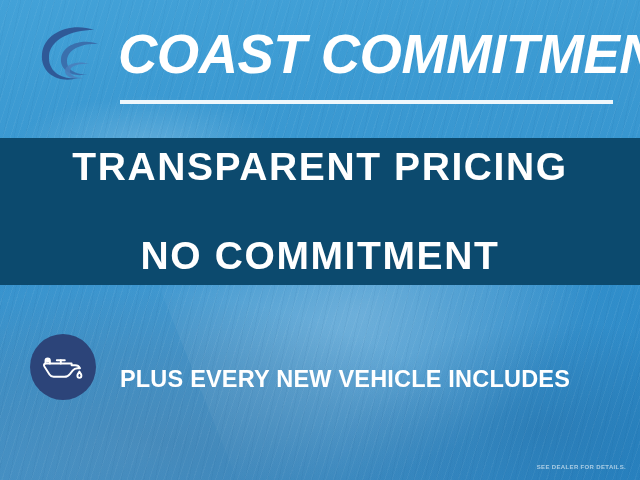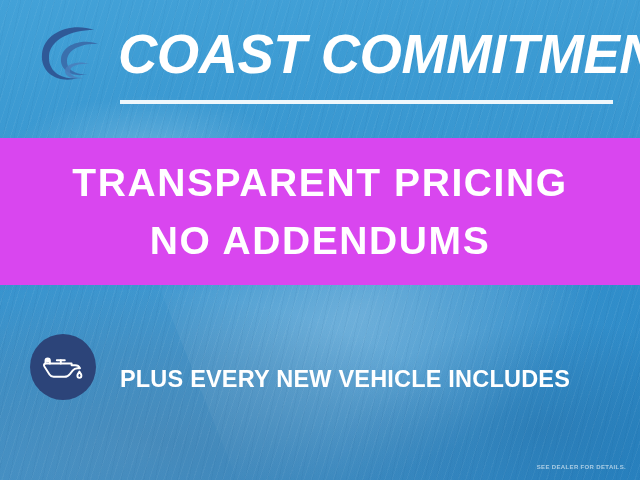--- a/index.html
+++ b/index.html
@@ -165,25 +165,25 @@
     background: #eef7fc;
   }
 
   
   .claim-band {
     position: absolute;
     left: 0;
     top: 138px;
     width: 640px;
     height: 147px;
-    background: #d946ef;
+    background: #0c4a6e;
     display: flex;
     flex-direction: column;
     align-items: center;
-    justify-content: center;
+    justify-content: space-between;
   }
   .claim-line {
     color: #ffffff;
     font-family: "Liberation Sans", sans-serif;
     font-weight: 700;
     font-size: 39px;
     letter-spacing: 1.6px;
     line-height: 58px;
     white-space: nowrap;
   }
@@ -261,21 +261,21 @@
       </svg>
     </div>
 
     <div class="brand-title">COAST COMMITMENT</div>
 
     <div class="brand-divider"></div>
   </div>
 
   <div class="claim-band">
     <div class="claim-line">TRANSPARENT PRICING</div>
-    <div class="claim-line">NO ADDENDUMS</div>
+    <div class="claim-line">NO COMMITMENT</div>
   </div>
 
   <div class="perk-row">
 
     <div class="perk-icon">
       <svg width="44" height="34" viewBox="0 0 44 34">
         <g fill="none" stroke="#ffffff" stroke-width="1.9" stroke-linecap="round" stroke-linejoin="round">
           <path d="M4.5 13.5 C3 13.5 2.5 15 3.4 16.4 L8.5 24.6 C9.4 26 11 26.8 12.6 26.8
                    L23.5 26.8 C25.6 26.8 27.6 25.8 28.9 24.1 L31.6 20.6
                    C32.8 19.1 34.6 18.2 36.5 18.2 L39 18.2

